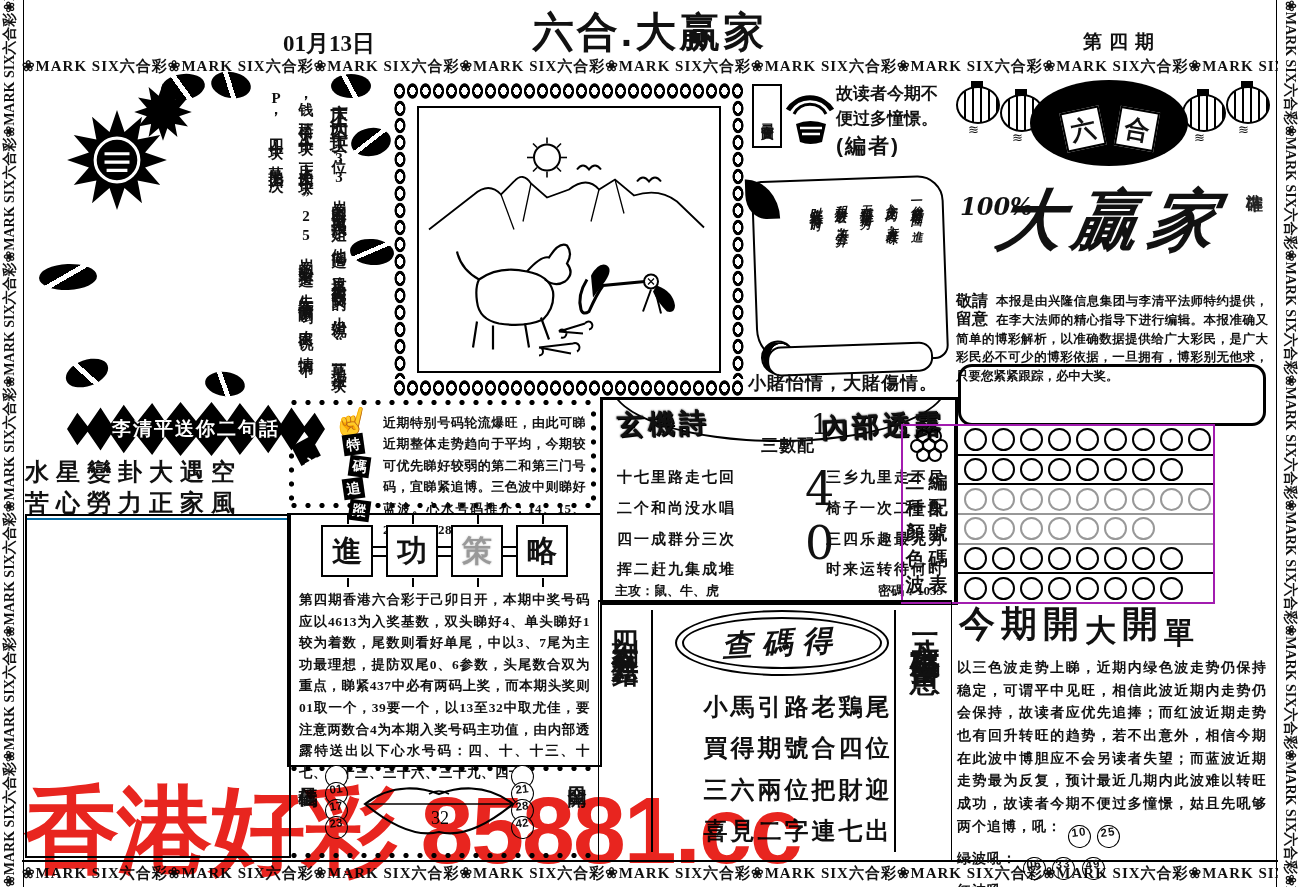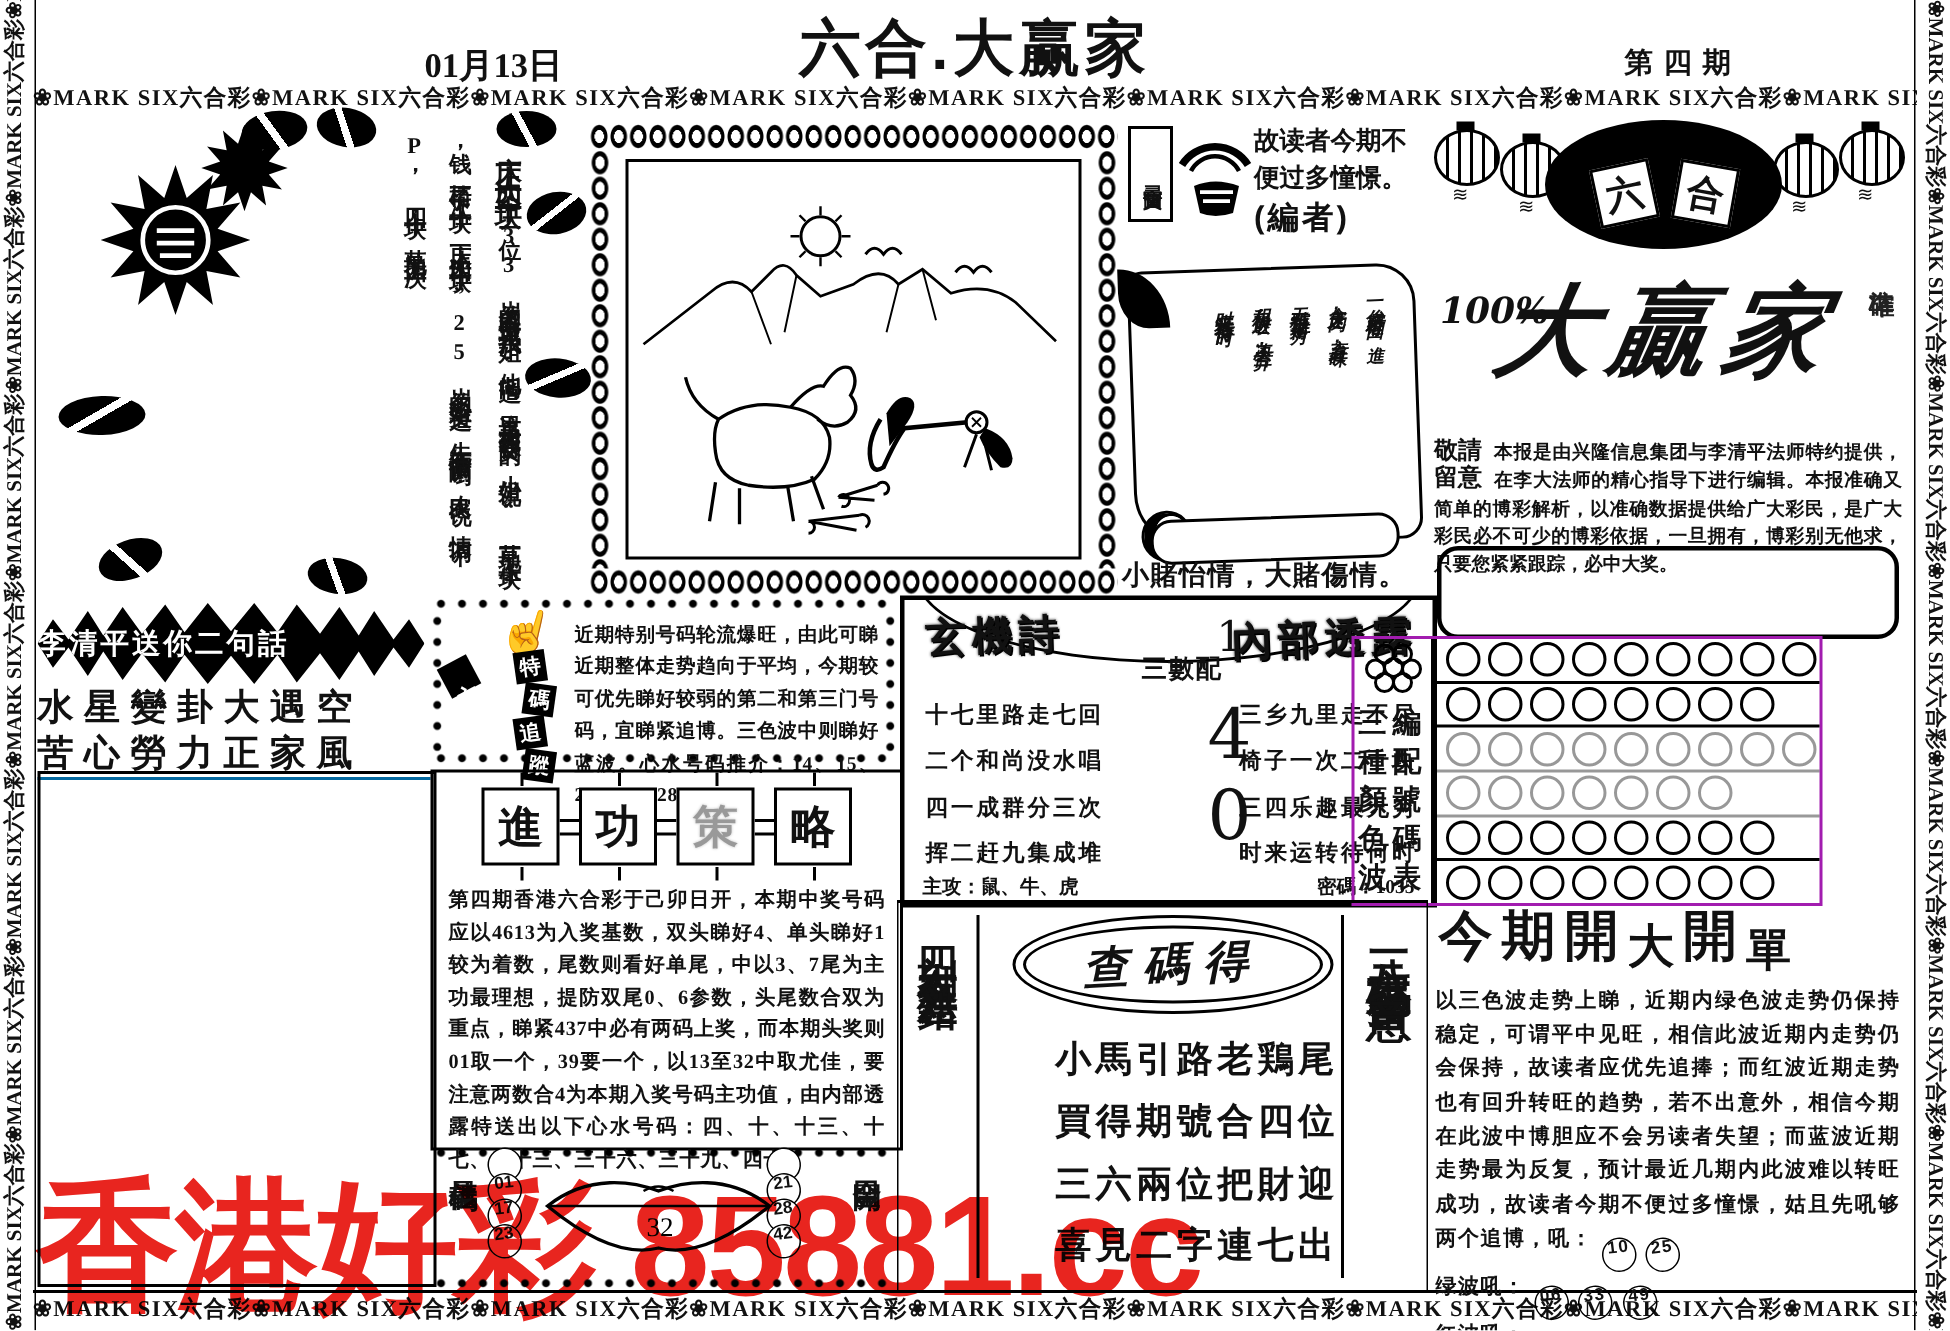--- a/index.html
+++ b/index.html
@@ -20,23 +20,23 @@
   .issue{left:1083px;top:29px;font:bold 19px "Liberation Serif",serif;letter-spacing:7px;}
   
   .story-box{left:25px;top:80px;width:366px;height:318px;}
   .story-text{position:absolute;right:34px;top:10px;height:296px;writing-mode:vertical-rl;text-orientation:upright;
               font-size:15px;font-weight:bold;line-height:2.0;letter-spacing:3px;}
   .story-head{font-size:18px;letter-spacing:5px;padding-left:10px;}
   .bean{position:absolute;background:linear-gradient(62deg,#000 42%,#fff 42% 52%,#000 52%);border-radius:50%;}
   .burst{position:absolute;}
   
   .banner-box{left:25px;top:402px;width:262px;height:108px;}
-  .spiky{width:258px;height:54px;background:#000;color:#fff;display:flex;align-items:center;
+  .spiky{width:258px;height:54px;background:#000;color:#fff;display:flex;align-items:center;justify-content:center;
     font:bold 19px "Liberation Sans",sans-serif;letter-spacing:2px;
-    clip-path:polygon(0% 50%,4% 20%,8% 45%,13% 10%,17% 40%,22% 5%,27% 38%,33% 2%,38% 36%,44% 0%,50% 35%,56% 0%,62% 36%,67% 2%,73% 38%,78% 5%,83% 40%,87% 10%,92% 45%,96% 20%,100% 50%,96% 80%,92% 55%,87% 90%,83% 60%,78% 95%,73% 62%,67% 98%,62% 64%,56% 100%,50% 65%,44% 100%,38% 64%,33% 98%,27% 62%,22% 95%,17% 60%,13% 90%,8% 55%,4% 80%);}
+    clip-path:polygon(0% 50%,4% 20%,8% 45%,13% 10%,17% 40%,22% 5%,27% 38%,33% 2%,38% 36%,44% 0%,50% 35%,56% 0%,62% 36%,67% 2%,73% 38%,78% 5%,83% 40%,87% 10%,92% 45%,96% 20%,100% 50%,96% 80%,92% 55%,87% 90%,83% 60%,78% 95%,73% 62%,67% 98%,62% 64%,56% 100%,50% 65%,44% 100%,38% 64%,33% 98%,27% 62%,22% 95%,17% 60%,13% 90%,8% 55%,4% 80%);margin-left:42px;}
   .couplet{font:bold 24px "Liberation Serif",serif;letter-spacing:7px;line-height:1.2;margin-top:2px;}
   .empty-left{left:25px;top:514px;width:262px;height:340px;border:2px solid #000;}
   
   .special-box{left:287px;top:398px;width:311px;height:112px;}
   .dotrow{position:absolute;left:0;right:0;height:9px;
     background-image:radial-gradient(circle 3px at 50% 50%,#000 2.2px,transparent 3px);background-size:14px 9px;}
   .dotcol{position:absolute;top:9px;bottom:9px;width:9px;
     background-image:radial-gradient(circle 3px at 50% 50%,#000 2.2px,transparent 3px);background-size:9px 14px;}
   .special-label{position:absolute;left:12px;top:12px;width:78px;height:88px;}
   .thumb{position:absolute;left:34px;top:-6px;font-size:30px;transform:rotate(14deg);}

